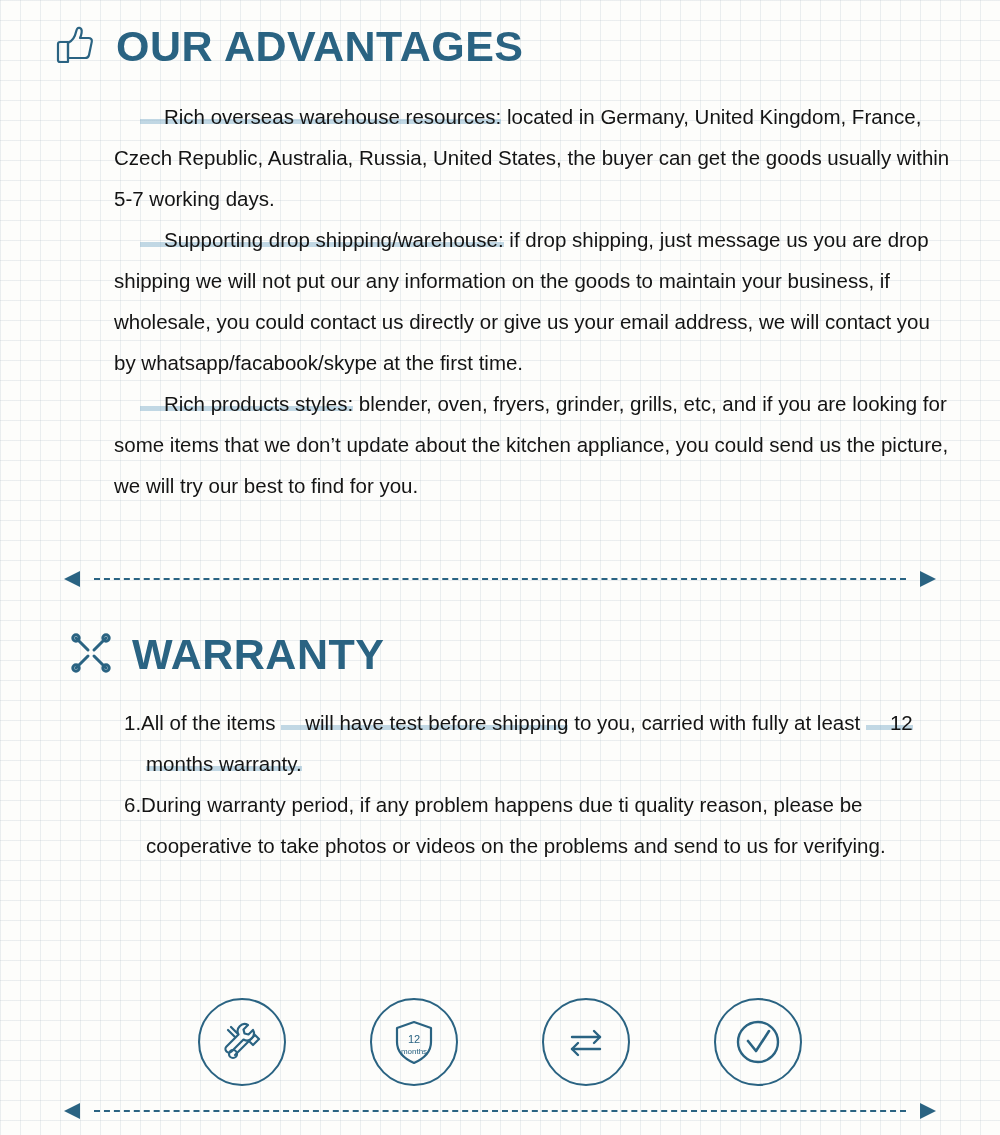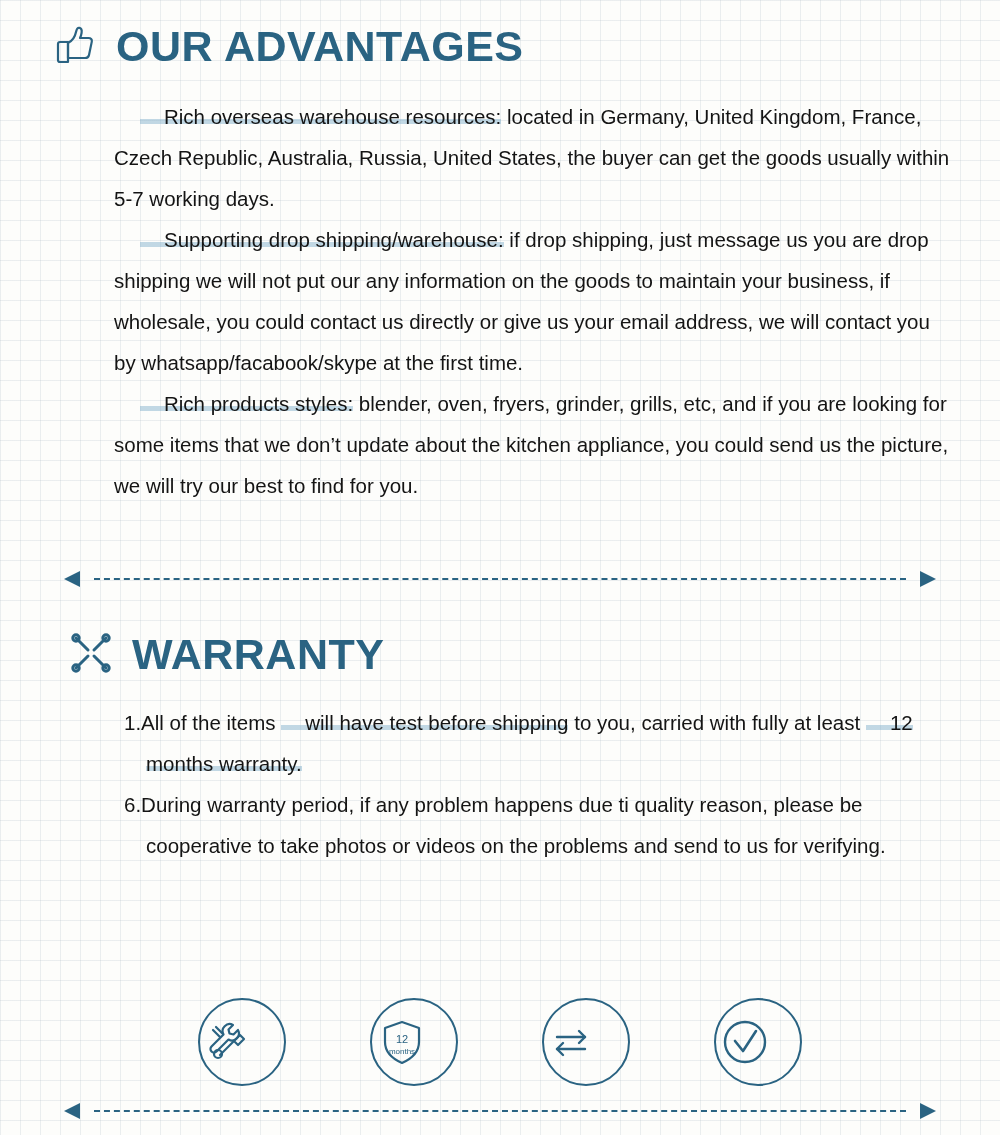--- a/index.html
+++ b/index.html
@@ -108,21 +108,21 @@
     gap: 84px;
     align-items: center;
   }
   .badge {
     width: 88px;
     height: 88px;
     border: 2.5px solid #2a6382;
     border-radius: 50%;
     display: flex;
     align-items: center;
-    justify-content: flex-start;
+    justify-content: center;
     box-sizing: border-box;
   }
 
   
   .blk-adv-head { position: absolute; left: 52px; top: 22px; }
   .blk-adv-text { position: absolute; left: 114px; top: 96px; width: 840px; }
   .blk-div-1 { position: absolute; left: 64px; top: 568px; width: 872px; }
   .blk-war-head { position: absolute; left: 68px; top: 630px; }
   .blk-war-list { position: absolute; left: 124px; top: 702px; width: 828px; }
   .blk-badges { position: absolute; left: 150px; top: 998px; width: 700px; }

